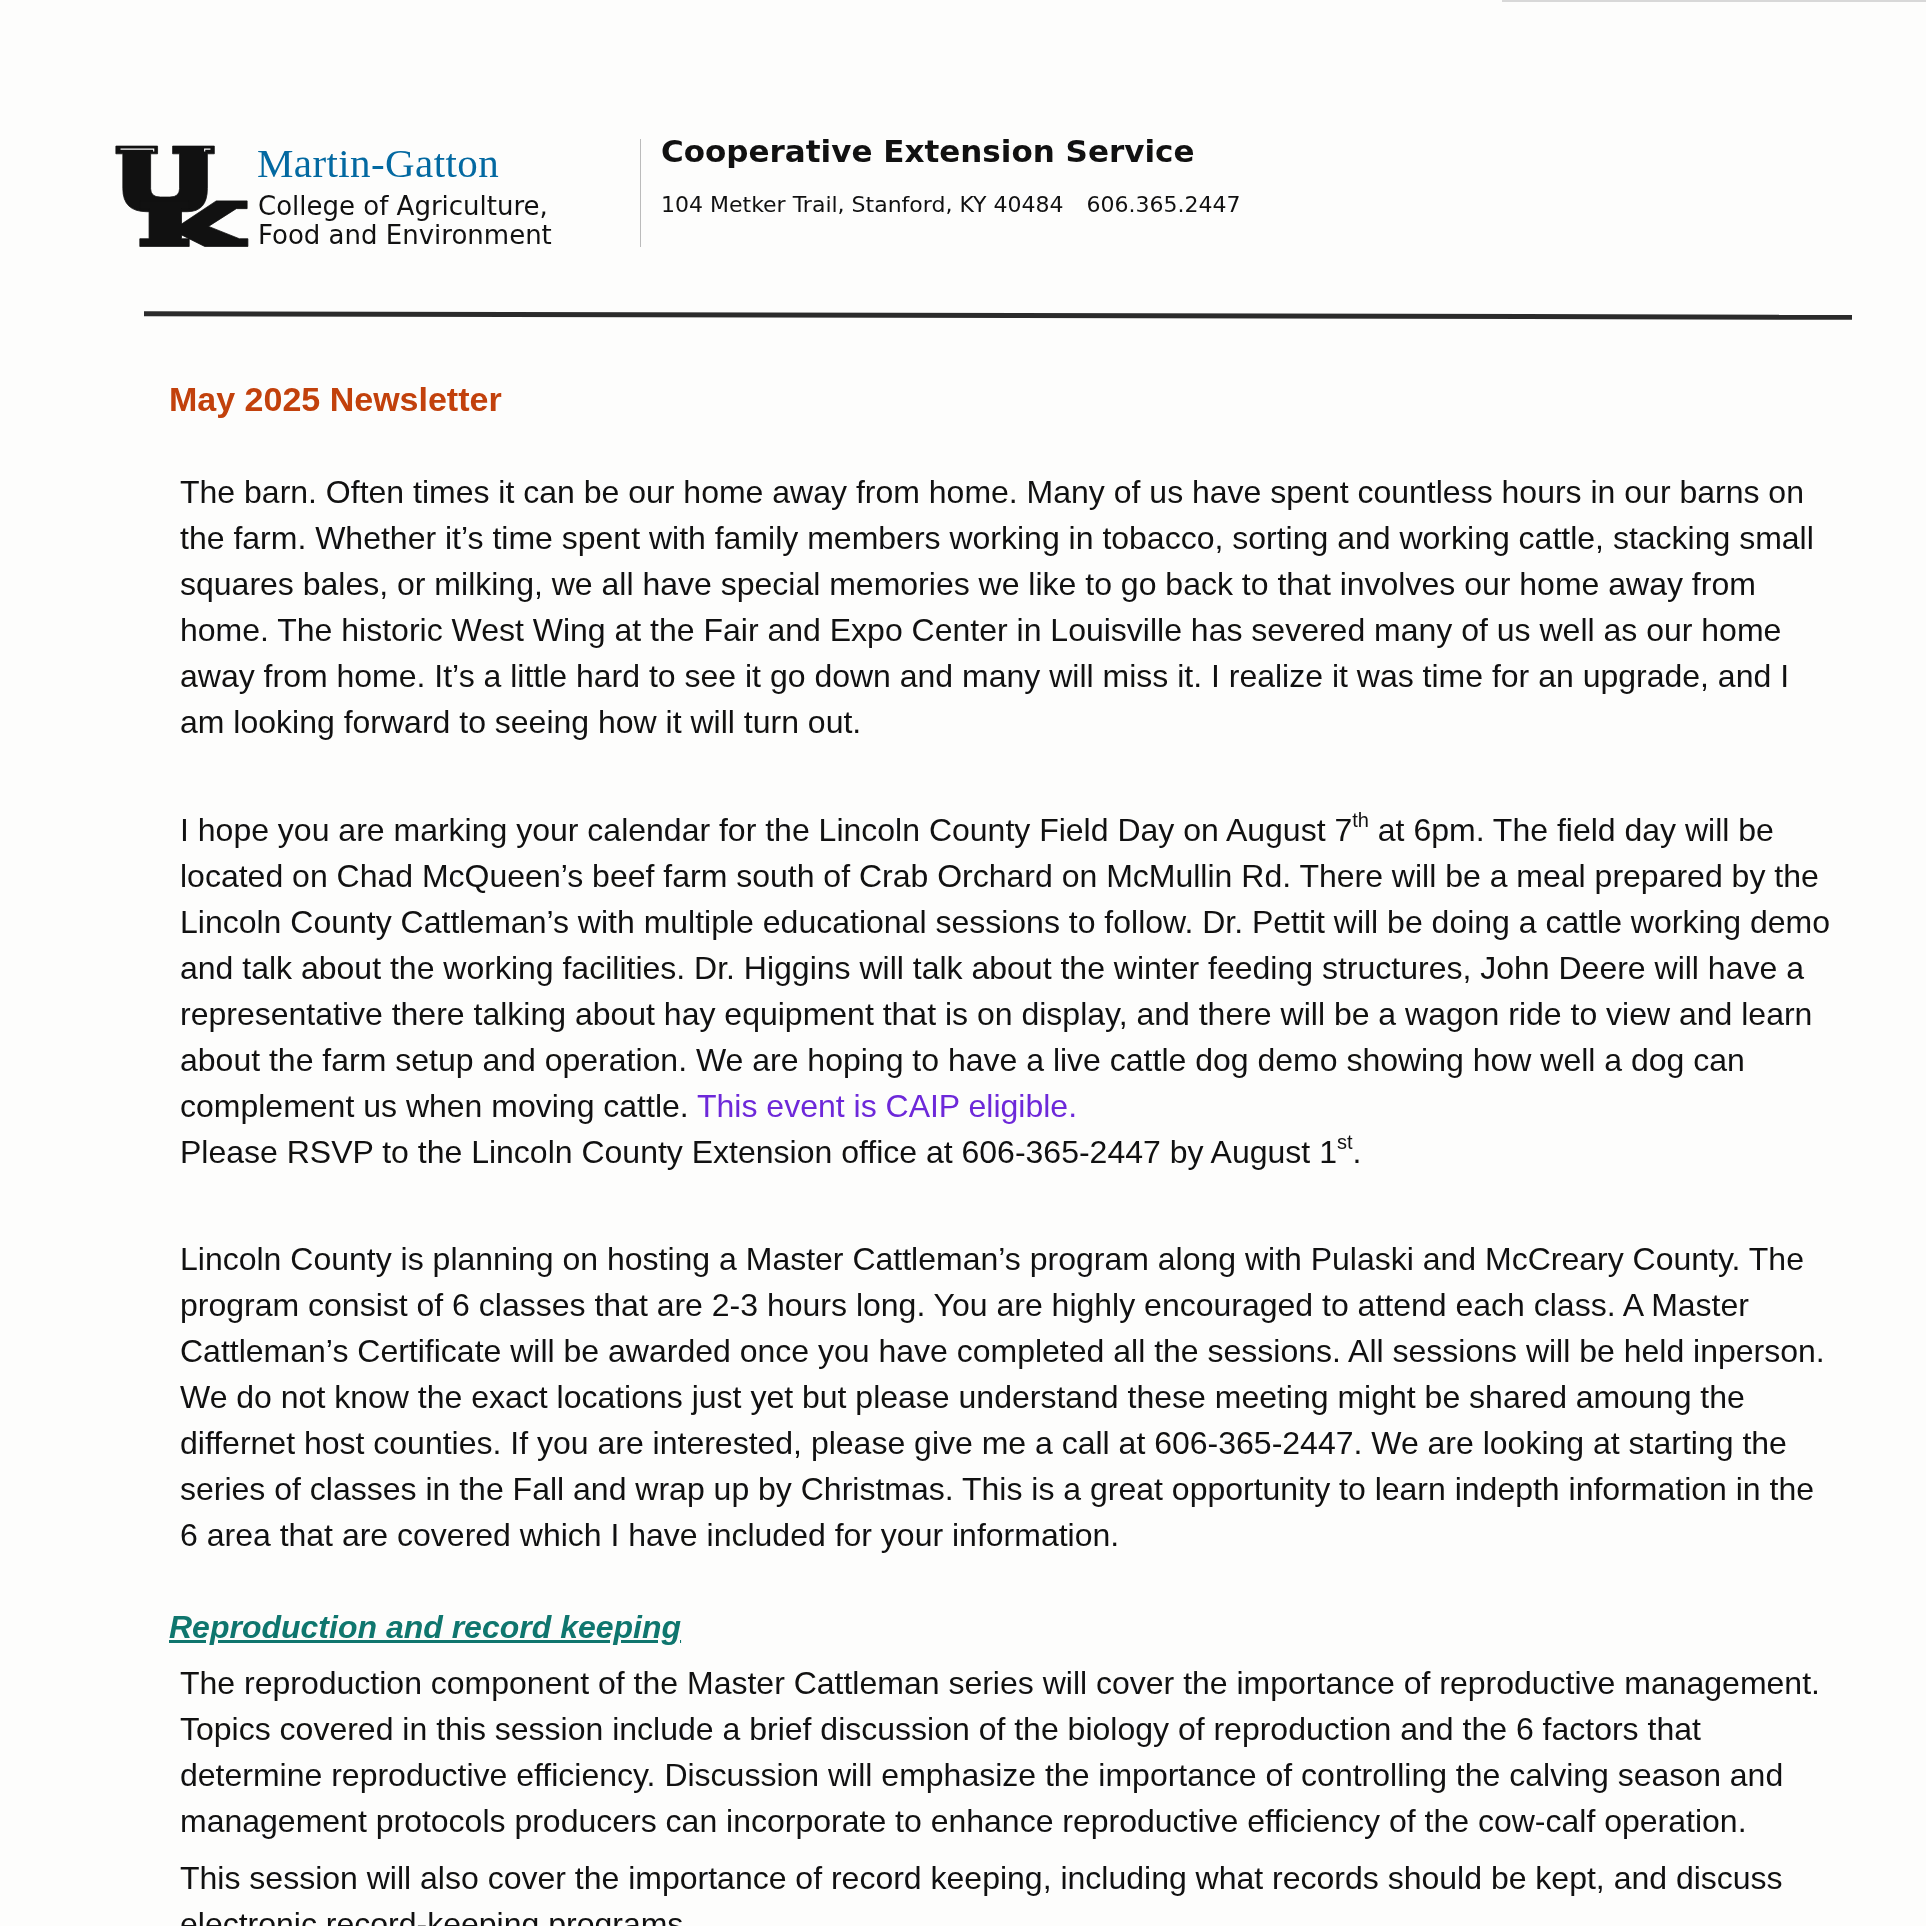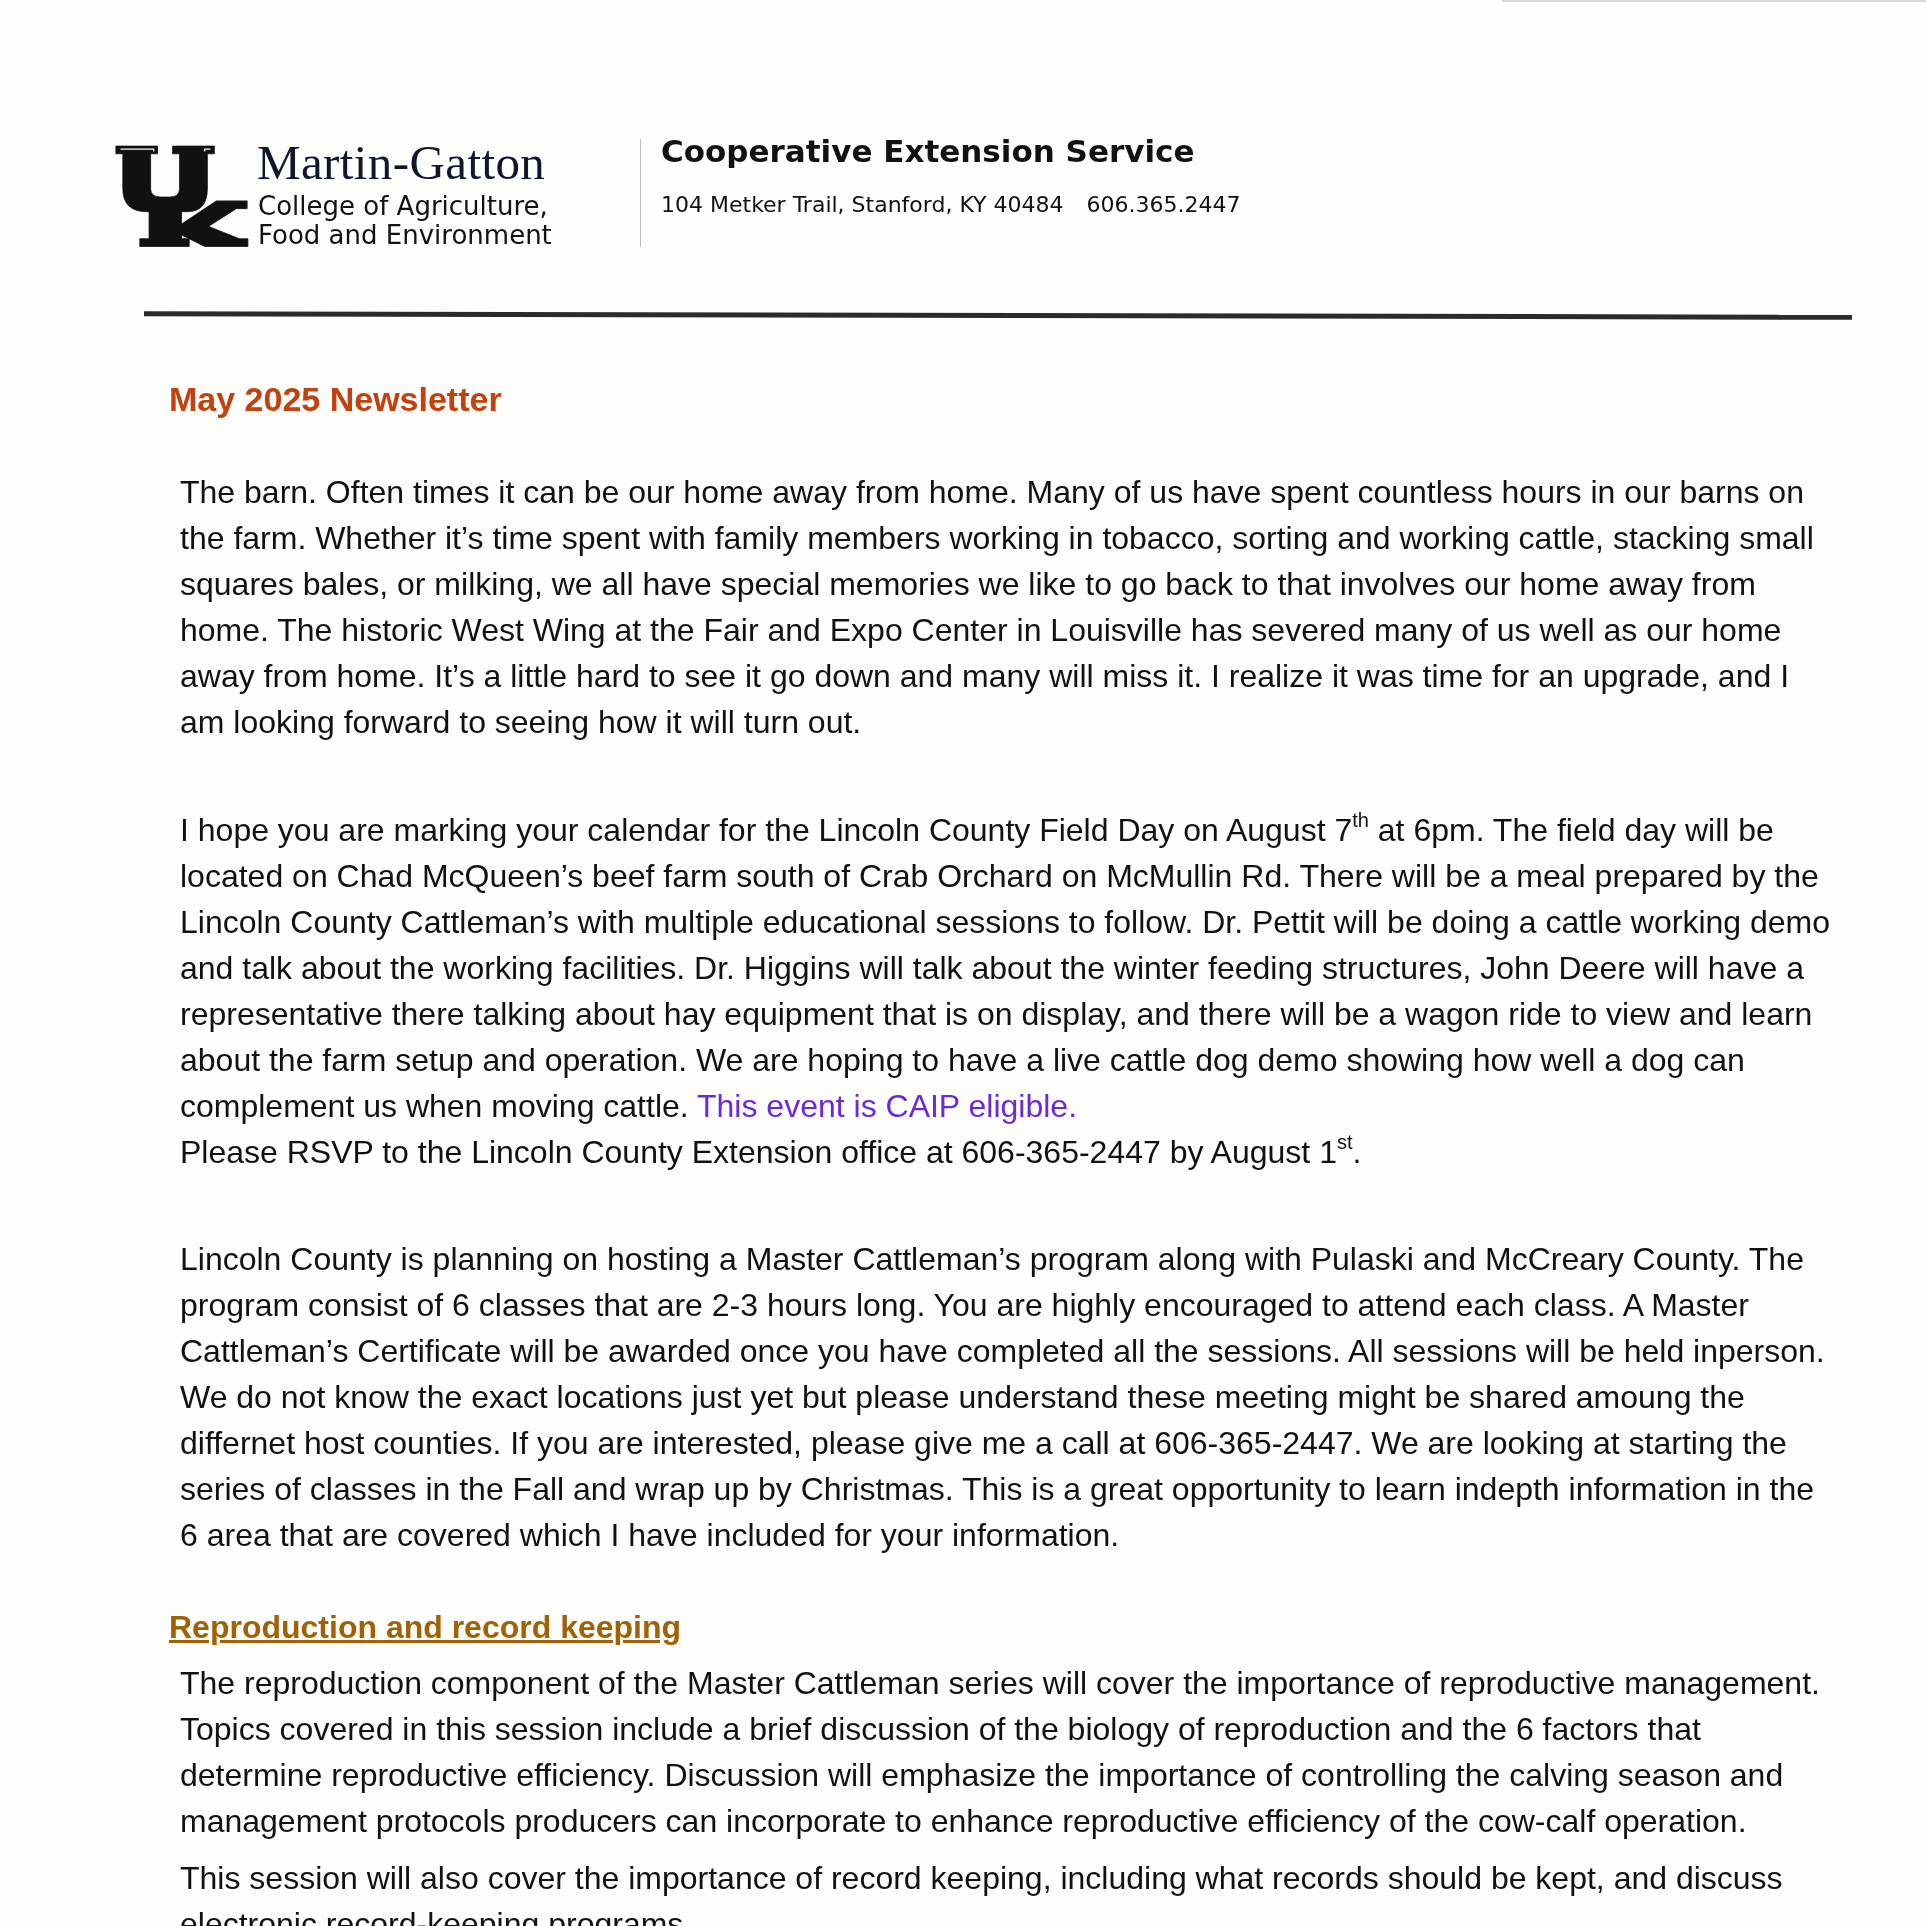--- a/index.html
+++ b/index.html
@@ -1,34 +1,34 @@
 <!DOCTYPE html>
 <html style="font-size:6.2px"><head>
 <meta charset="utf-8">
 <style>
   html, body { margin:0; padding:0; background:#ffffff; }
   body { width:1965px; height:2523px; position:relative; overflow:hidden; font-family:"Liberation Sans", sans-serif; color:#111; }
   .page { position:absolute; left:0; top:0; width:1965px; height:2523px; background:#fdfdfc; }
   .topline { position:absolute; left:1502px; top:0; width:462px; height:2.3px; background:#d8d8d8; }
   
   .logo-uk { position:absolute; left:112px; top:143px; width:139px; height:105px; }
-  .brand-title { position:absolute; left:257px; top:136px; font-family:"Liberation Serif", serif; font-size:49px; line-height:54px; color:#0f172a; letter-spacing:0.4px; white-space:nowrap; }
+  .brand-title { position:absolute; left:257px; top:136px; font-family:"Liberation Serif", serif; font-size:41px; line-height:54px; color:#0369a1; letter-spacing:0.4px; white-space:nowrap; }
   .brand-sub { position:absolute; left:258px; top:192px; font-family:"DejaVu Sans", sans-serif; font-size:26px; line-height:29px; color:#111; white-space:nowrap; }
   .vdivider { position:absolute; left:640px; top:139px; width:1.2px; height:108px; background:#bbb; }
   .office { position:absolute; left:661px; top:131px; font-family:"DejaVu Sans", sans-serif; white-space:nowrap; }
   .office .l1, .office .l2 { font-weight:bold; font-size:31px; line-height:41px; display:block; color:#111; }
   .office .l3 { font-size:22px; line-height:41px; display:block; color:#111;margin-top:12px; }
   .office .addr-gap { display:inline-block; width:23px; }
   .hrule { position:absolute; left:144px; top:313px; width:1708px; height:4.6px; background:#2b2b2b; transform:rotate(0.12deg); }
   
   .content { position:absolute; left:169px; top:378px; width:1680px; }
   .nl-title { font-weight:bold; font-size:34px; line-height:42px; margin:0 0 49px 0; color:#c2410c; }
   p { margin:11px; font-size:32px; line-height:46px; color:#111; }
   .sect-h { font-weight:bold; font-size:32px; line-height:42px; margin:0 0 17.7px 0; color:#111; }
-  .sub-h { text-decoration:underline; font-size:32px; line-height:43px; margin:0; color:#a16207; }
+  .sub-h { font-style:italic; text-decoration:underline; font-size:32px; line-height:43px; margin:0; color:#0f766e; }
   .red { color:#6d28d9; }
   sup { font-size:20px; line-height:0; vertical-align:super; position:relative; top:-2.3px; }
   .gap-lg { height:40px; }
   .gap-md { height:39px; }
   .gap-sm { height:37px; }
 </style>
 </head>
 <body>
 
 <div class="page">

